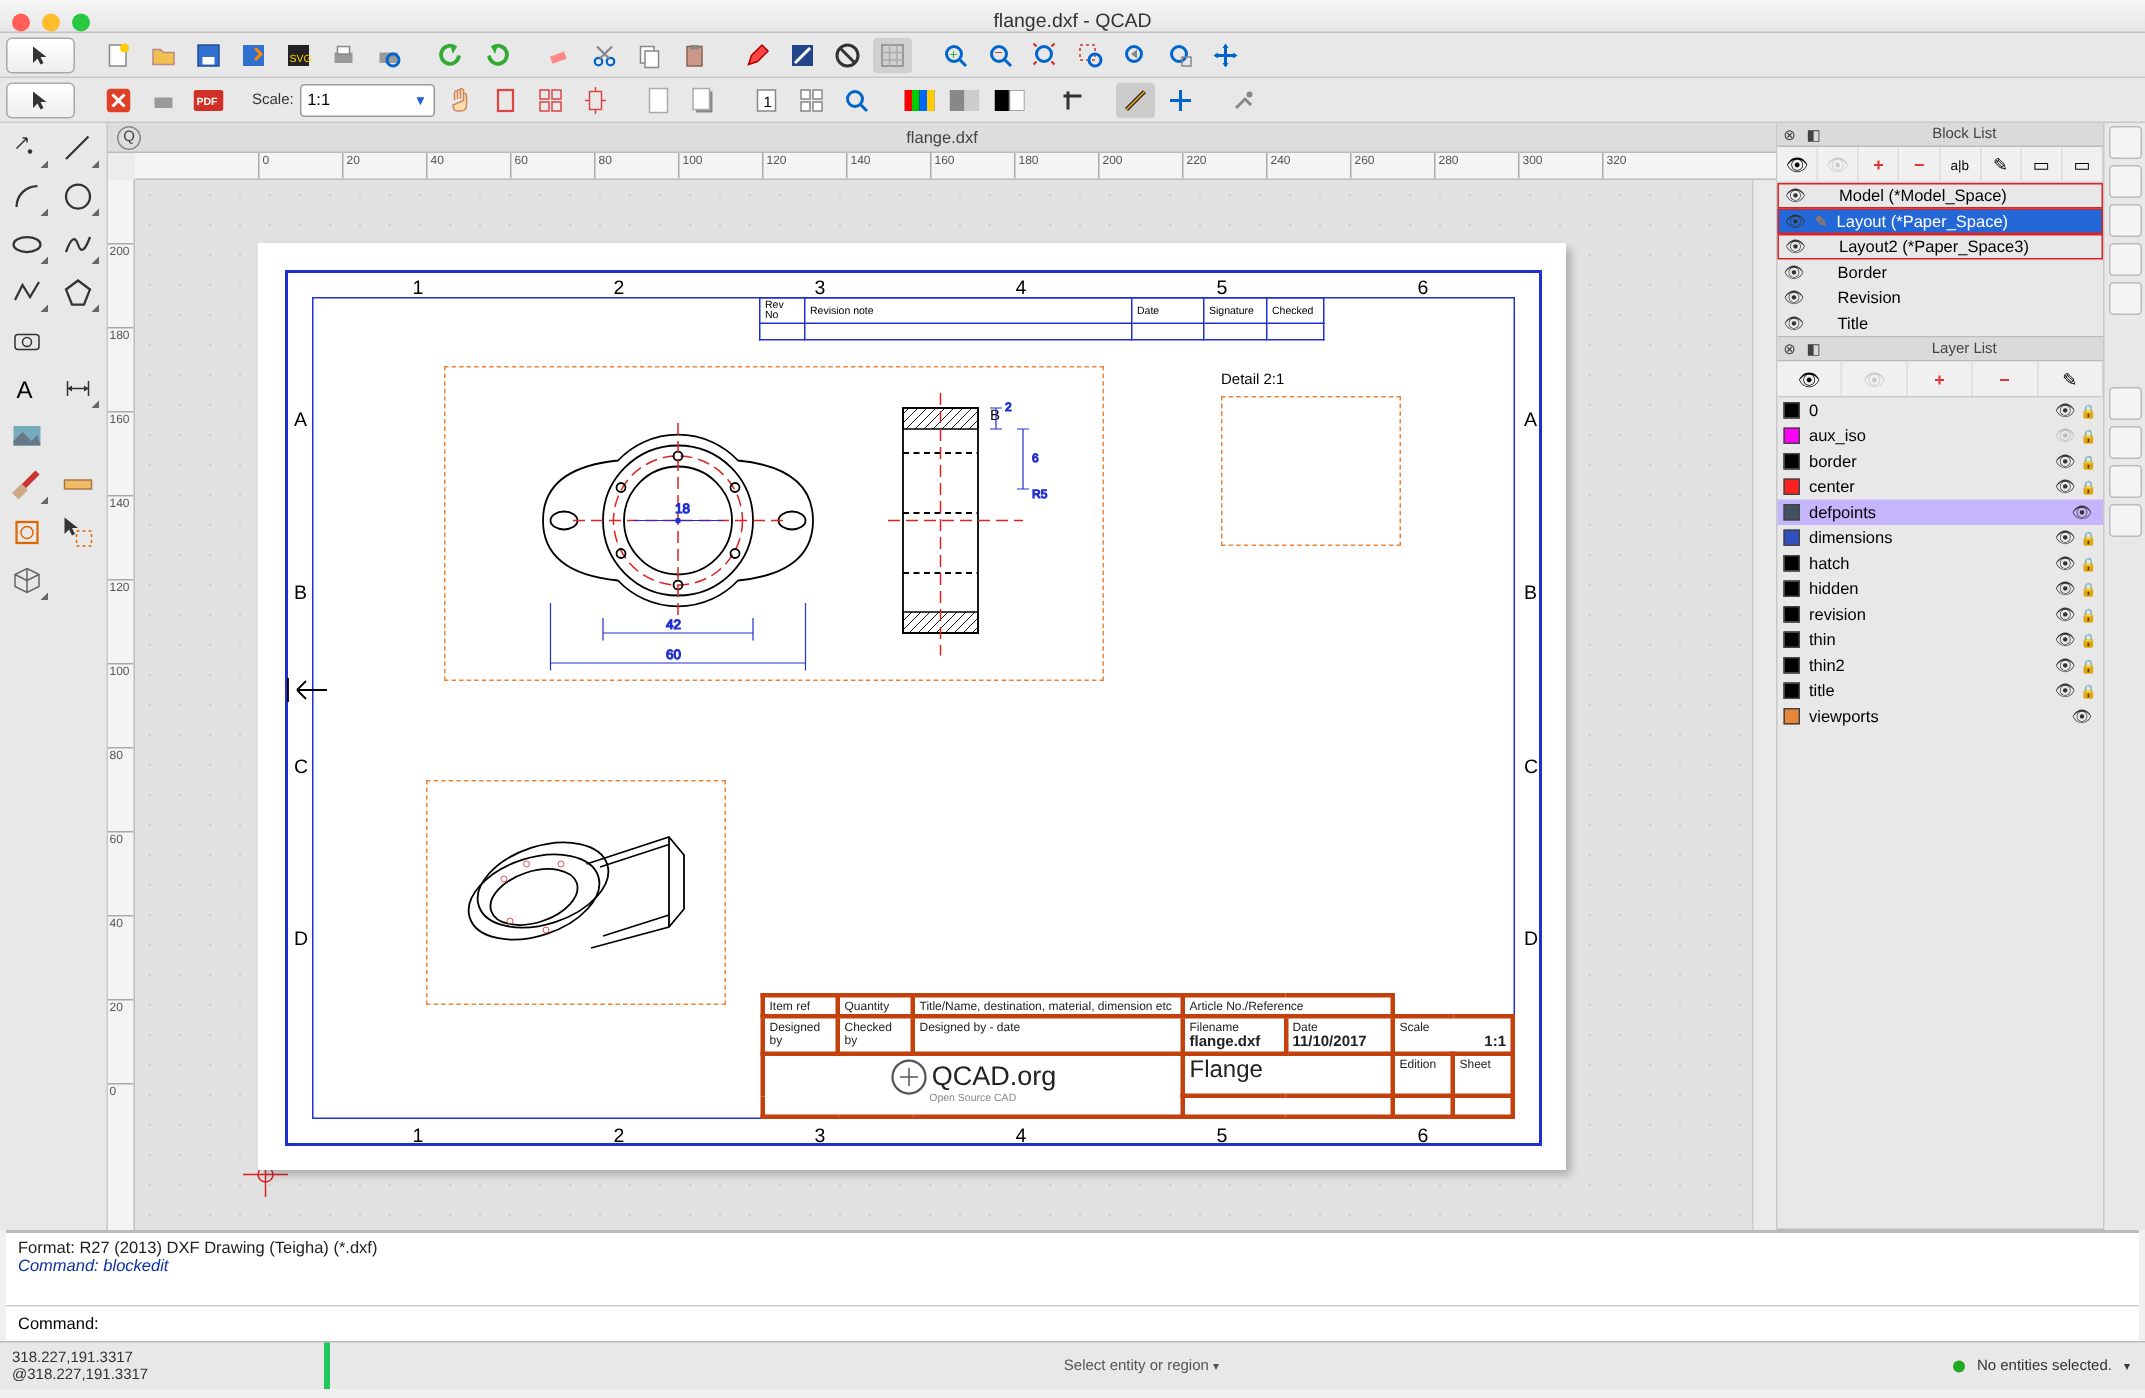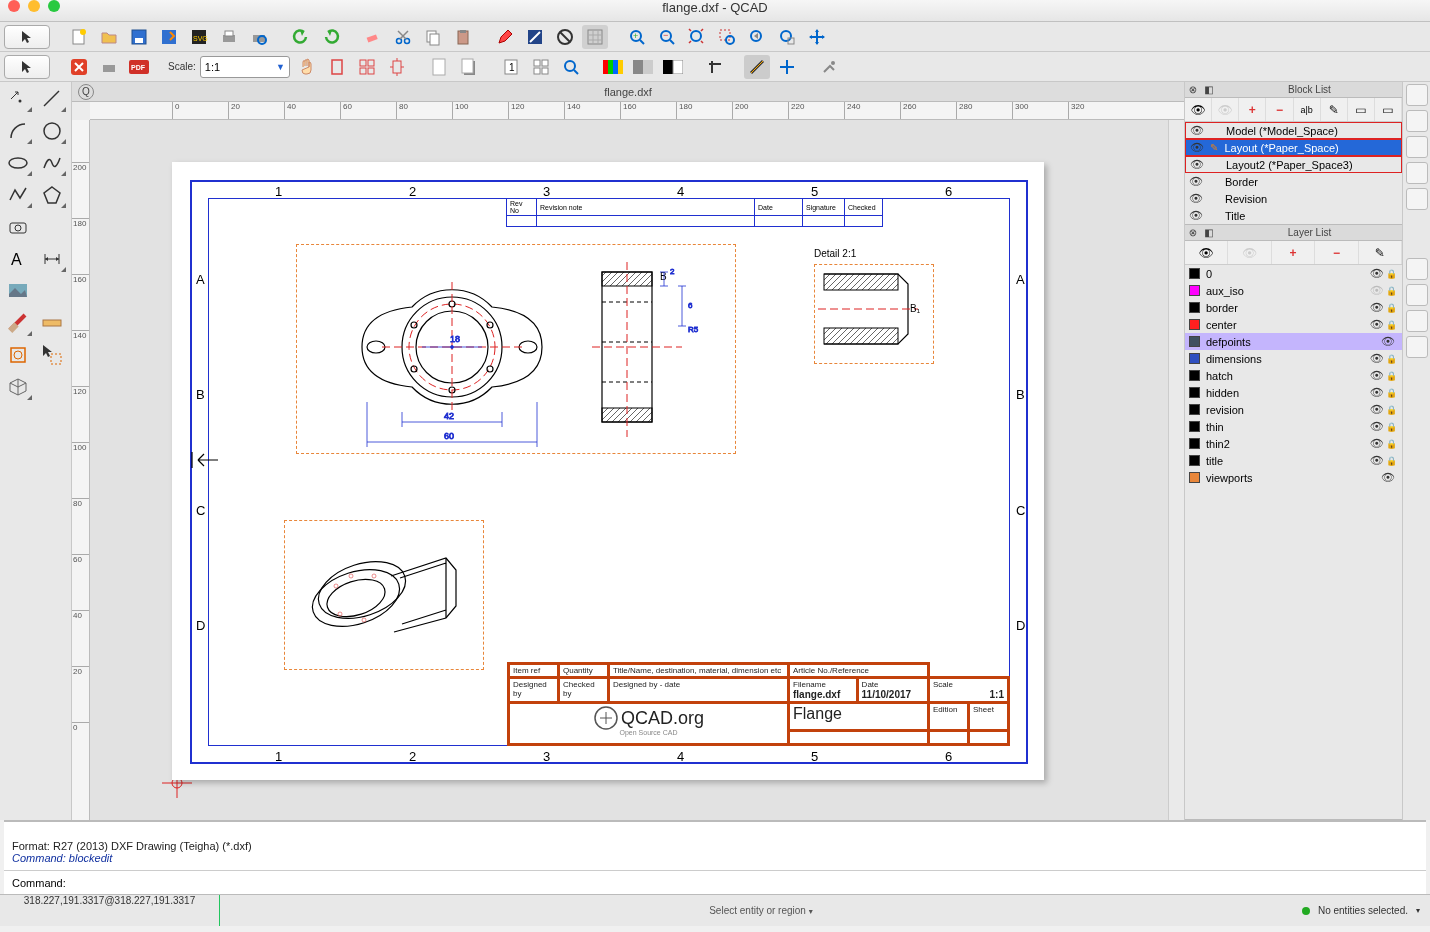--- a/index.html
+++ b/index.html
@@ -1,19 +1,19 @@
 <!DOCTYPE html>
 <html><head>
 <meta charset="utf-8">
 <style>
 * { margin: 0; padding: 0; box-sizing: border-box; font-family: -apple-system, Helvetica, Arial, sans-serif; }
 body { width: 1430px; height: 932px; background: #f0f0f0; overflow: hidden; font-size: 12px; }
 
 
-.titlebar { height: 22px; background: linear-gradient(#f6f6f6,#e6e6e6); border-bottom: 1px solid #c0c0c0; display: flex; align-items: flex-start; padding: 0 8px; position: relative; }
+.titlebar { height: 22px; background: linear-gradient(#f6f6f6,#e6e6e6); border-bottom: 1px solid #c0c0c0; display: flex; align-items: flex-end; padding: 0 8px; position: relative; }
 .traffic-lights { display: flex; gap: 8px; }
 .tl { width: 12px; height: 12px; border-radius: 50%; }
 .tl.red { background: #ff5f57; } .tl.yellow { background: #ffbd2e; } .tl.green { background: #28c940; }
 .titlebar .title { position: absolute; left: 0; right: 0; text-align: center; font-size: 13px; color: #333; pointer-events: none; }
 
 
 .toolbar-row { height: 30px; background: #e8e8e8; border-bottom: 1px solid #c8c8c8; display: flex; align-items: center; padding: 2px 4px; gap: 4px; }
 .tb-btn { width: 26px; height: 24px; border: 1px solid transparent; border-radius: 3px; display: flex; align-items: center; justify-content: center; cursor: pointer; }
 .tb-sep { width: 8px; height: 24px; }
 .scale-combo { width: 90px; height: 22px; border: 1px solid #999; background: #fff; border-radius: 3px; display: flex; align-items: center; padding: 0 4px; font-size: 11px; justify-content: space-between; }
@@ -74,28 +74,28 @@
 .swatch { width: 11px; height: 11px; border: 1px solid #444; }
 .lock { font-size: 9px; color: #aaa; }
 .layer-row-right { margin-left: auto; display: flex; gap: 3px; align-items: center; }
 
 
 .scroll-h { height: 16px; background: #eaeaea; border-top: 1px solid #ccc; display: flex; align-items: center; justify-content: flex-end; padding-right: 6px; font-size: 10px; color: #555; }
 .scroll-v { width: 16px; background: #eaeaea; border-left: 1px solid #ccc; }
 
 
 .console { height: 50px; background: #fff; border-top: 2px solid #bbb; padding: 4px 8px; font-size: 11px; margin: 0 4px; }
-.console .fmt { color: #222; margin-top: 14px; }
+.console .fmt { color: #222; }
 .console .cmd { color: #1030a0; font-style: italic; }
 .cmdline { height: 24px; border-top: 1px solid #ccc; display: flex; align-items: center; padding: 0 8px; font-size: 11px; margin: 0 4px; background: #fff; }
 .cmdline input { flex: 1; border: none; outline: none; font-size: 11px; padding-left: 4px; }
 
 
 .status { height: 32px; background: #e8e8e8; border-top: 1px solid #bbb; display: flex; align-items: center; font-size: 10px; color: #333; }
-.status .cell { padding: 0 8px; border-right: 1px solid #22c55e; height: 100%; display: flex; flex-direction: row; justify-content: center; }
+.status .cell { padding: 0 8px; border-right: 4px solid #22c55e; height: 100%; display: flex; flex-direction: column; justify-content: center; }
 .status .hint { flex: 1; text-align: center; color: #555; }
 .status .right { margin-left: auto; display: flex; align-items: center; gap: 8px; padding-right: 10px; }
 .status .dot { width: 8px; height: 8px; background: #2a2; border-radius: 50%; }
 
 
 .sketch { position: absolute; }
 .sketch svg { overflow: visible; }
 .red-dash { stroke: #d22; stroke-width: 1; stroke-dasharray: 8 4; fill: none; }
 .blue-dim { stroke: #2030d0; stroke-width: 0.8; fill: none; }
 .blk { stroke: #000; stroke-width: 1.2; fill: none; }
@@ -645,29 +645,20 @@
                     <text x="78" y="12" font-size="8" fill="#2030d0">2</text>
                 <path d="M90 24 V64 M86 24 H94 M86 64 H94"></path>
                     <text x="96" y="46" font-size="8" fill="#2030d0">6</text>
                 <text x="96" y="70" font-size="8" fill="#2030d0">R5</text>
                   </g>
               </svg>
             </div>
 
             <div class="detail-label" style="left:622px;top:66px">Detail 2:1</div>
             <div class="viewport-box" style="left:622px;top:82px;width:120px;height:100px"></div>
-            <div class="sketch" style="left:626px;top:86px">
-              <svg width="110" height="92">
-                <rect class="hatch" x="6" y="6" width="74" height="16"></rect>
-                <rect class="hatch" x="6" y="60" width="74" height="16"></rect>
-                <path class="blk" d="M6 6 H80 L90 16 V66 L80 76 H6"></path>
-                <path class="red-dash" d="M0 41 H100"></path>
-                <text x="92" y="44" font-size="10">B₁</text>
-              </svg>
-            </div>
 
             <div class="viewport-box" style="left:92px;top:338px;width:200px;height:150px"></div>
             <div class="sketch" style="left:104px;top:346px">
               <svg width="180" height="140">
                 <g class="blk">
                 <ellipse cx="60" cy="70" rx="45" ry="26" transform="rotate(-18 60 70)"></ellipse>
                 <ellipse cx="66" cy="62" rx="45" ry="26" transform="rotate(-18 66 62)"></ellipse>
                 <ellipse cx="60" cy="70" rx="30" ry="17" transform="rotate(-18 60 70)"></ellipse>
                 <path d="M95 48 L150 30 L160 42 L160 78 L150 90 L98 104"></path>
                 <path d="M150 30 L150 90 M104 50 L150 35 M106 96 L150 82"></path>

